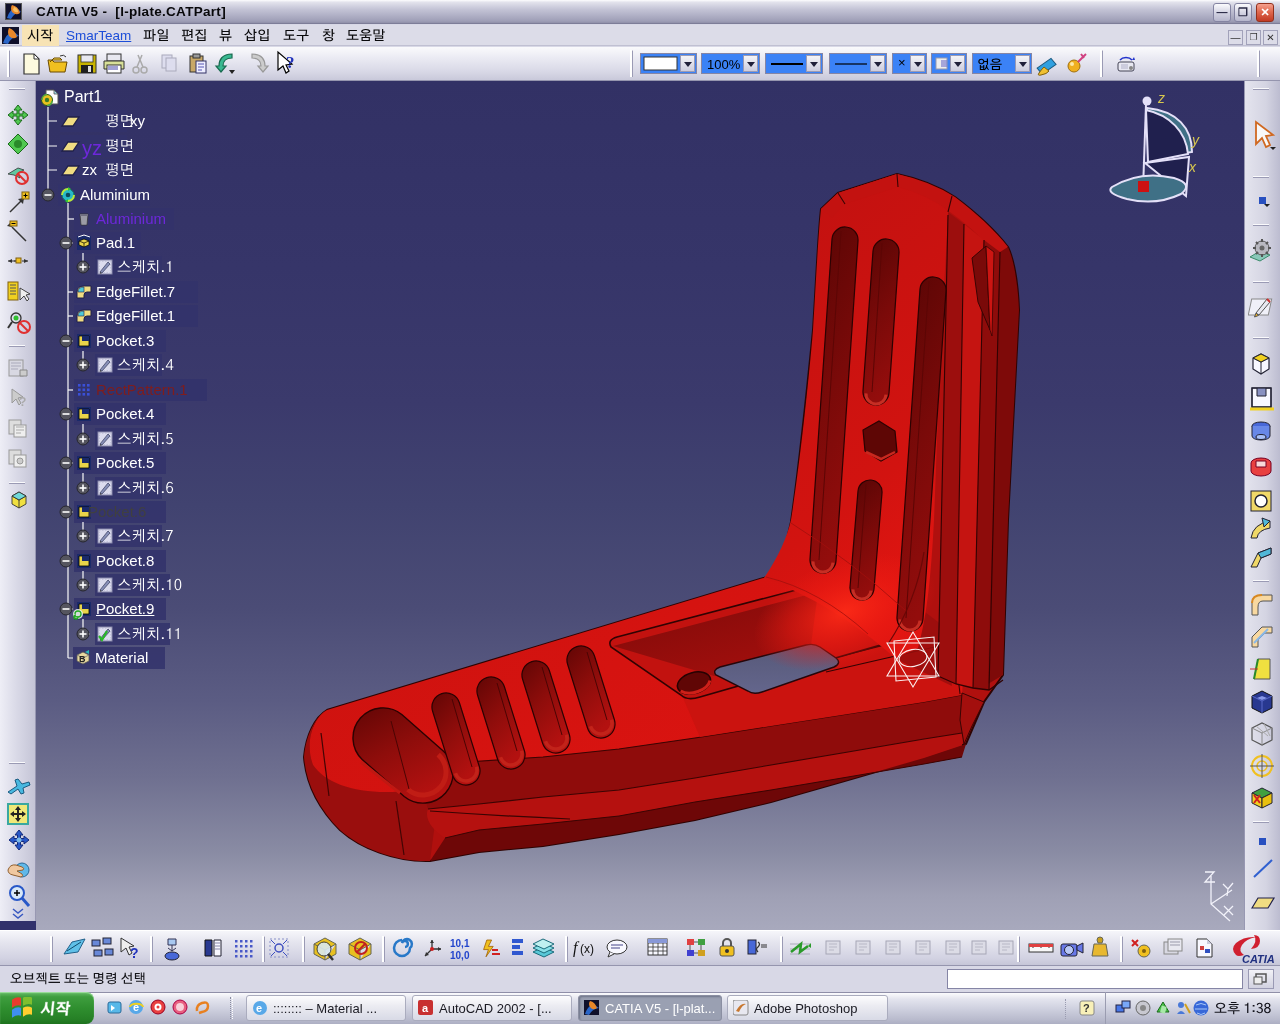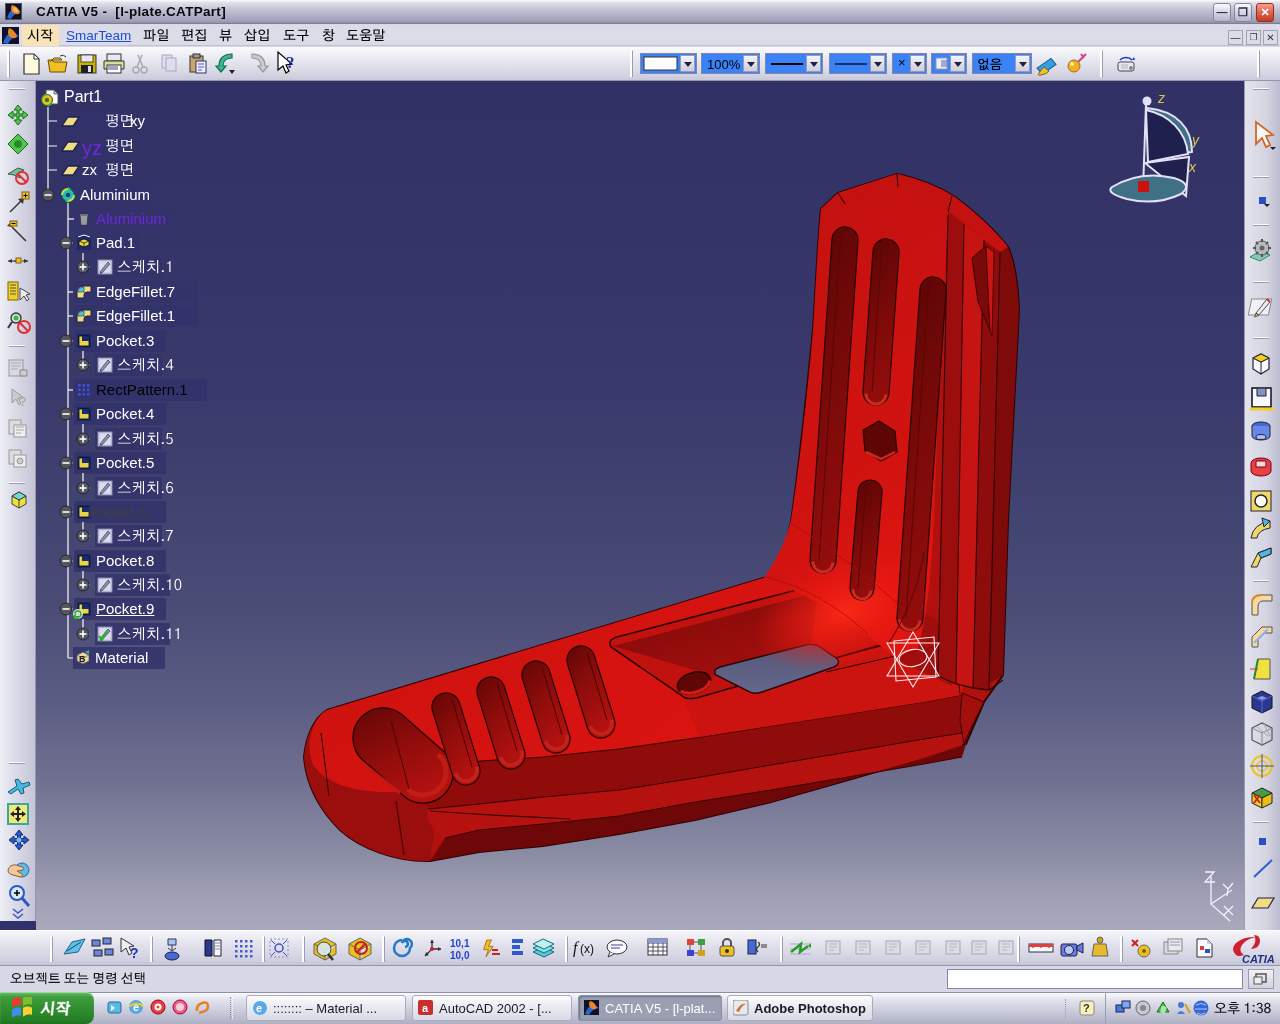--- a/index.html
+++ b/index.html
@@ -462,21 +462,21 @@
 <div class="abs" style="left:64px;top:88px;font-size:16px;color:#fff;white-space:nowrap;">Part1</div>
 <div class="abs" style="left:82px;top:112px;font-size:15px;color:#fff;white-space:nowrap;margin-left:48px;">xy</div>
 <div class="abs" style="left:82px;top:137px;font-size:20px;color:#6d28d9;white-space:nowrap;">yz</div>
 <div class="abs" style="left:82px;top:161px;font-size:15px;color:#fff;white-space:nowrap;">zx</div>
 <div class="abs" style="left:80px;top:186px;font-size:15px;color:#fff;white-space:nowrap;">Aluminium</div>
 <div class="abs" style="left:96px;top:210px;font-size:15px;color:#6d28d9;white-space:nowrap;">Aluminium</div>
 <div class="abs" style="left:96px;top:234px;font-size:15px;color:#fff;white-space:nowrap;">Pad.1</div>
 <div class="abs" style="left:96px;top:283px;font-size:15px;color:#fff;white-space:nowrap;">EdgeFillet.7</div>
 <div class="abs" style="left:96px;top:307px;font-size:15px;color:#fff;white-space:nowrap;">EdgeFillet.1</div>
 <div class="abs" style="left:96px;top:332px;font-size:15px;color:#fff;white-space:nowrap;">Pocket.3</div>
-<div class="abs" style="left:96px;top:381px;font-size:15px;color:#000000;white-space:nowrap;text-align:center;">RectPattern.1</div>
+<div class="abs" style="left:96px;top:381px;font-size:15px;color:#7f1d1d;white-space:nowrap;text-align:center;">RectPattern.1</div>
 <div class="abs" style="left:96px;top:405px;font-size:15px;color:#fff;white-space:nowrap;">Pocket.4</div>
 <div class="abs" style="left:96px;top:454px;font-size:15px;color:#fff;white-space:nowrap;">Pocket.5</div>
 <div class="abs" style="left:88px;top:503px;font-size:15px;color:#404040;white-space:nowrap;">Pocket.6</div>
 <div class="abs" style="left:96px;top:552px;font-size:15px;color:#fff;white-space:nowrap;">Pocket.8</div>
 <div class="abs" style="left:96px;top:600px;font-size:15px;color:#fff;text-decoration:underline;white-space:nowrap;">Pocket.9</div>
 <div class="abs" style="left:95px;top:649px;font-size:15px;color:#fff;white-space:nowrap;">Material</div>
 </div>
 
 <div id="leftstrip" class="abs"></div>
 <div id="rightstrip" class="abs"></div>
@@ -1041,21 +1041,21 @@
     <div class="tlabel">AutoCAD 2002 - [...</div>
   </div>
 <div class="taskbtn abs" id="task3" style="left:578px;width:144px;">
     <svg class="ticon" width="16" height="16">
       <rect width="15" height="15" fill="#10102a"></rect>
       <path d="M1,14 Q3,7 9,4 L15,8 Q8,9 5,15 Z" fill="#2a66c8"></path>
       <path d="M6,1 Q11,2 13,8 Q9,11 6,7 Q4,4 6,1" fill="#e8872a"></path>
     </svg>
     <div class="tlabel">CATIA V5 - [l-plat...</div>
   </div>
-<div class="taskbtn abs" style="left:727px;width:146px;font-weight:bold;">
+<div class="taskbtn abs" style="left:727px;width:161px;">
     <svg class="ticon" width="16" height="16">
       <rect width="15" height="15" rx="2" fill="#e8e8f0" stroke="#888"></rect>
       <path d="M3,11 Q8,2 13,4 Q9,5 6,12 Z" fill="#c87830"></path>
     </svg>
     <div class="tlabel">Adobe Photoshop</div>
   </div>
 <div class="abs" style="left:1065px;top:999px;width:3px;height:20px;border-left:1px dotted #9a9cb0;"></div>
 <svg class="abs" style="left:1079px;top:1000px;" width="17" height="17" viewBox="0 0 17 17">
     <rect x="1" y="1" width="14" height="14" rx="2" fill="#f8f0b8" stroke="#888"></rect>
     <text x="4" y="12" font-size="11" font-weight="bold" fill="#333">?</text>

